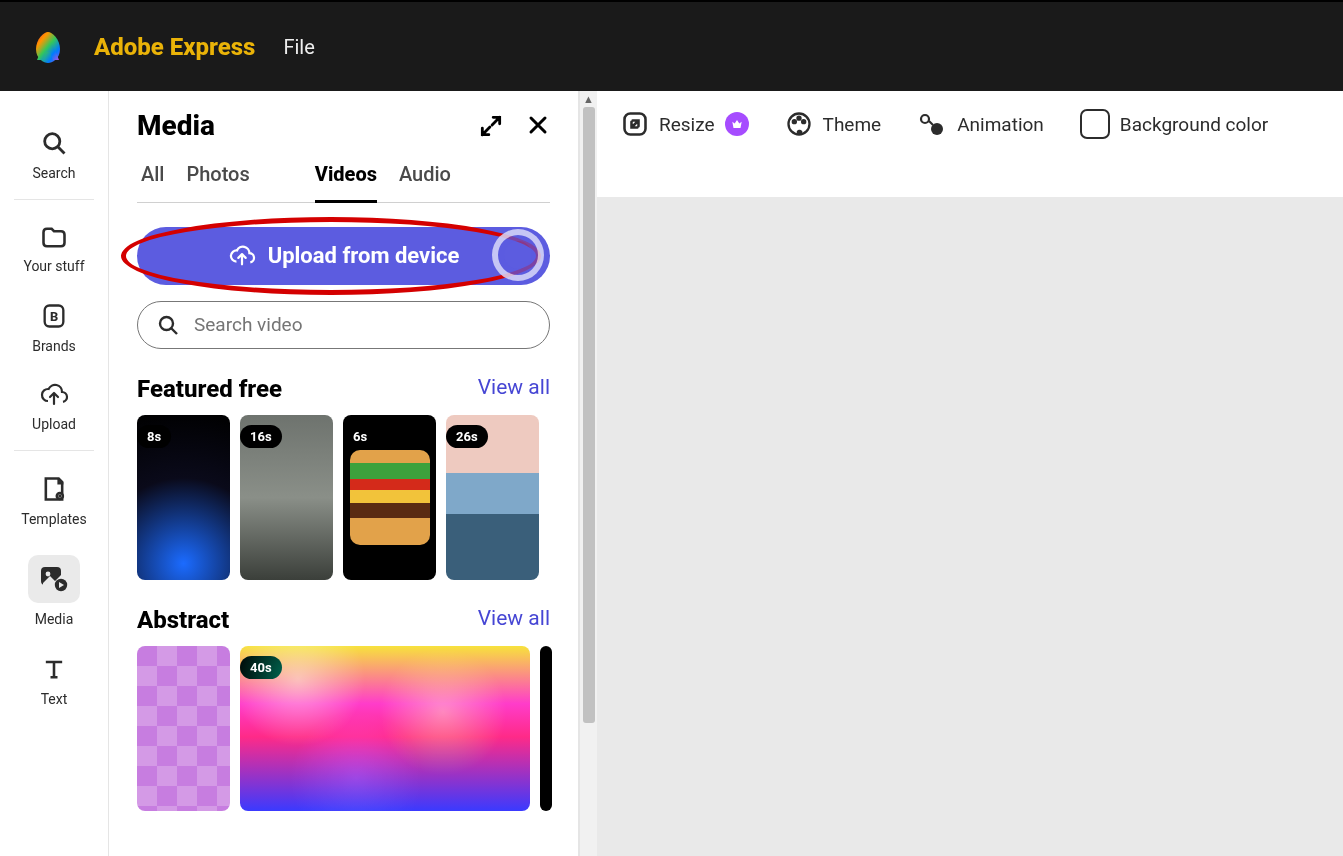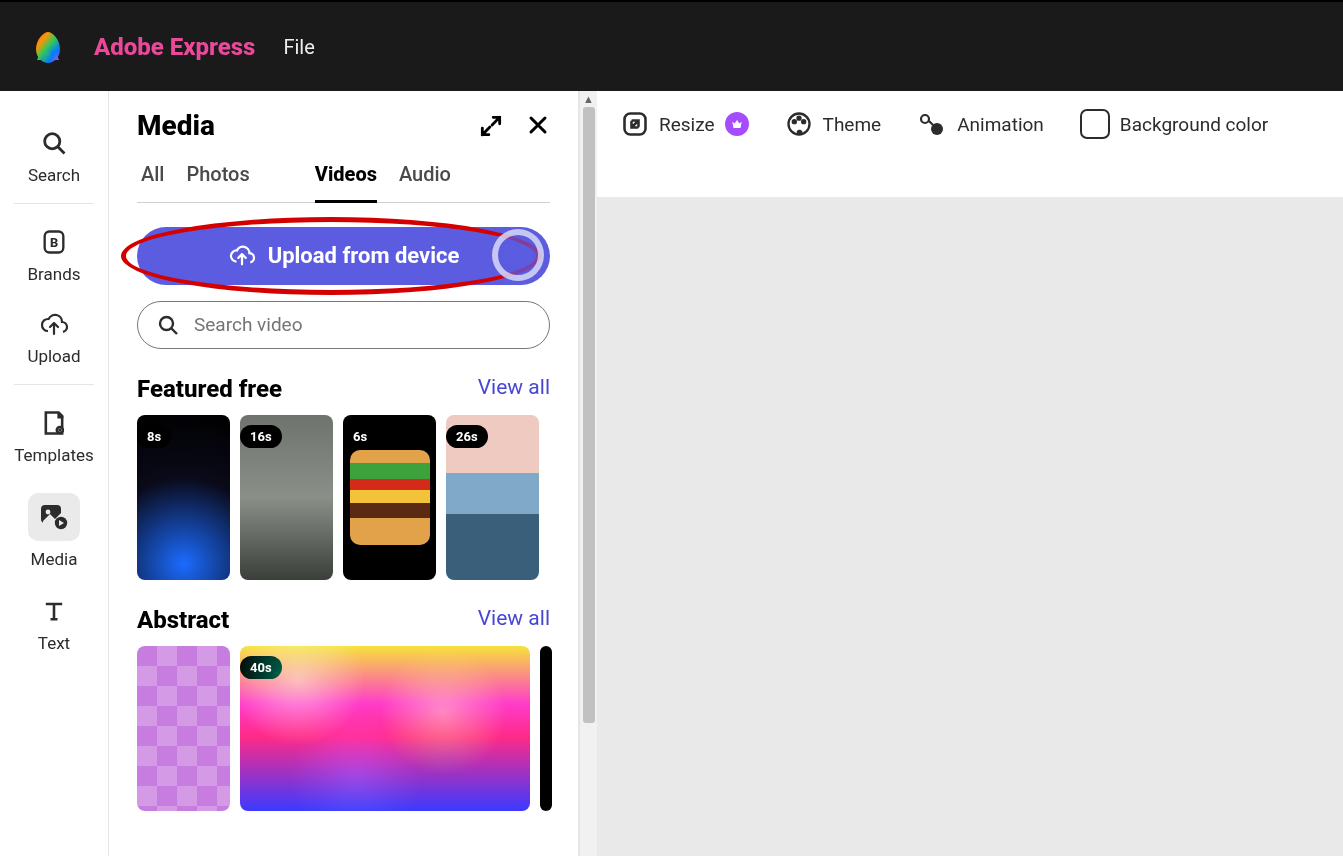--- a/index.html
+++ b/index.html
@@ -1,28 +1,28 @@
 <!DOCTYPE html>
 <html><head>
 <meta charset="utf-8">
 <style>
 * { margin: 0; padding: 0; box-sizing: border-box; font-family: -apple-system, BlinkMacSystemFont, "Segoe UI", Roboto, Helvetica, Arial, sans-serif; }
 body { width: 1343px; height: 856px; overflow: hidden; background: #fff; }
 .topbar-wrap { background: #000; height: 2px; }
 .topbar { background: #1a1a1a; height: 89px; display: flex; align-items: center; padding: 0 30px; gap: 28px; }
 .logo-icon { width: 36px; height: 36px; }
-.app-title { color: #ec4899; font-size: 24px; font-weight: 800; }
+.app-title { color: #eab308; font-size: 24px; font-weight: 800; }
 .file-menu { color: #eee; font-size: 20px; font-weight: 400; cursor: pointer; }
 
 .main { display: flex; height: calc(856px - 91px); }
 .sidebar { width: 109px; border-right: 1px solid #e5e5e5; padding-top: 24px; display: flex; flex-direction: column; align-items: center; gap: 0; }
 .side-item { width: 88px; display: flex; flex-direction: column; align-items: center; gap: 8px; padding: 14px 0 14px; cursor: pointer; border-radius: 10px; }
 .side-item.active { background: #eaeaea; border-radius: 10px; padding: 8px; width: 52px; }
 .side-item.active-wrap { width: auto; }
-.side-label { font-size: 17px; color: #2c2c2c; font-weight: 400; }
+.side-label { font-size: 14px; color: #2c2c2c; font-weight: 400; }
 .side-sep { width: 80px; height: 1px; background: #e5e5e5; margin: 4px 0 10px; }
 
 .panel { width: 470px; position: relative; border-right: 1px solid #e5e5e5; background: #fff; padding: 18px 28px 0 28px; overflow: hidden; }
 .panel-header { display: flex; align-items: center; justify-content: space-between; margin-bottom: 10px; }
 .panel-title { font-size: 28px; font-weight: 800; }
 .panel-icons { display: flex; gap: 22px; }
 .icon-btn { cursor: pointer; }
 
 .tabs { display: flex; gap: 22px; border-bottom: 1.5px solid #d0d0d0; padding: 10px 4px 0 4px; }
 .tab { font-size: 20px; color: #4a4a4a; font-weight: 500; padding-bottom: 14px; cursor: pointer; }
@@ -105,20 +105,28 @@
       <span>
         <svg width="28" height="28" viewBox="0 0 24 24" fill="none" stroke="#2c2c2c" stroke-width="2.4">
             <circle cx="10.5" cy="10.5" r="6.5"></circle>
             <line x1="15.5" y1="15.5" x2="21" y2="21"></line>
           </svg>
       </span>
       <span class="side-label">Search</span>
     </div>
     <div class="side-sep"></div>
 
+    <div class="side-item">
+      <span>
+        <svg width="28" height="26" viewBox="0 0 24 22" fill="none" stroke="#2c2c2c" stroke-width="2.2">
+            <path d="M3 7 C3 5 4 4 6 4 L10 4 L12 6 L18 6 C20 6 21 7 21 9 L21 16 C21 18 20 19 18 19 L6 19 C4 19 3 18 3 16 Z"></path>
+          </svg>
+      </span>
+      <span class="side-label">Your stuff</span>
+    </div>
 
     <div class="side-item">
       <span>
         <svg width="28" height="28" viewBox="0 0 24 24" fill="none" stroke="#2c2c2c" stroke-width="2.0">
             <rect x="4" y="3" width="16" height="18" rx="4"></rect>
             <text x="12" y="16" text-anchor="middle" font-size="11" font-weight="800" fill="#2c2c2c" stroke="none">B</text>
           </svg>
       </span>
       <span class="side-label">Brands</span>
     </div>

